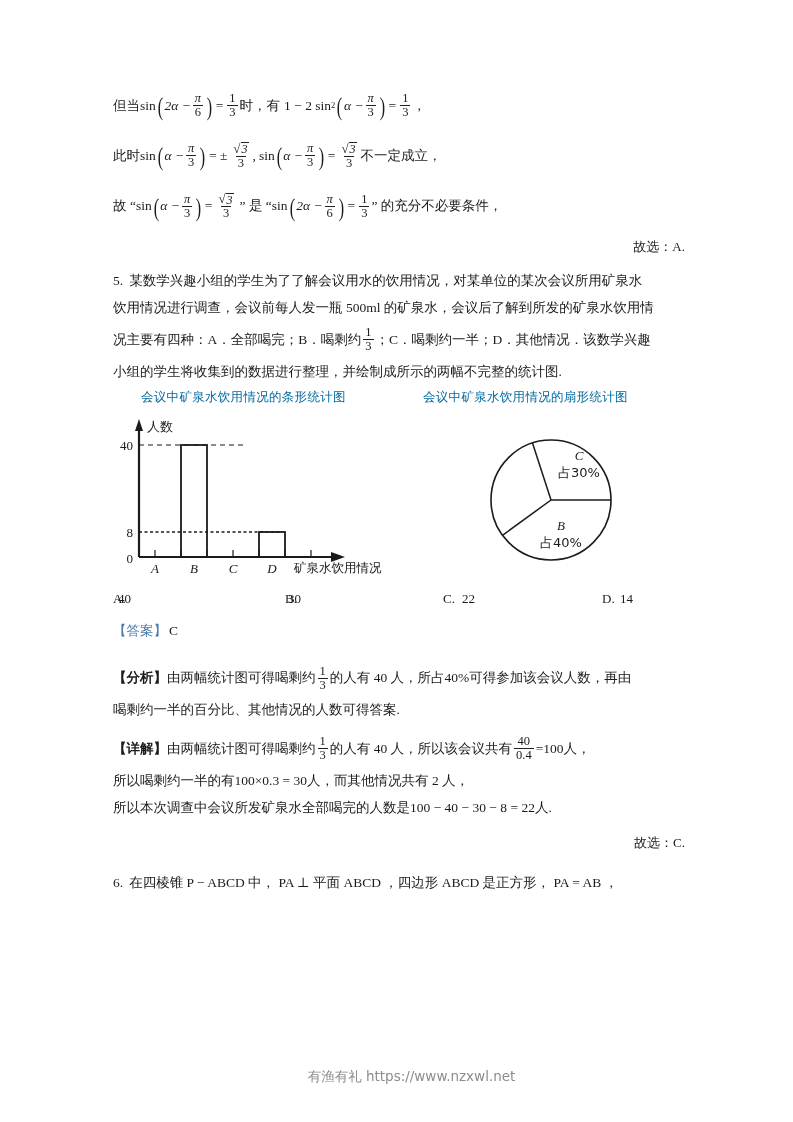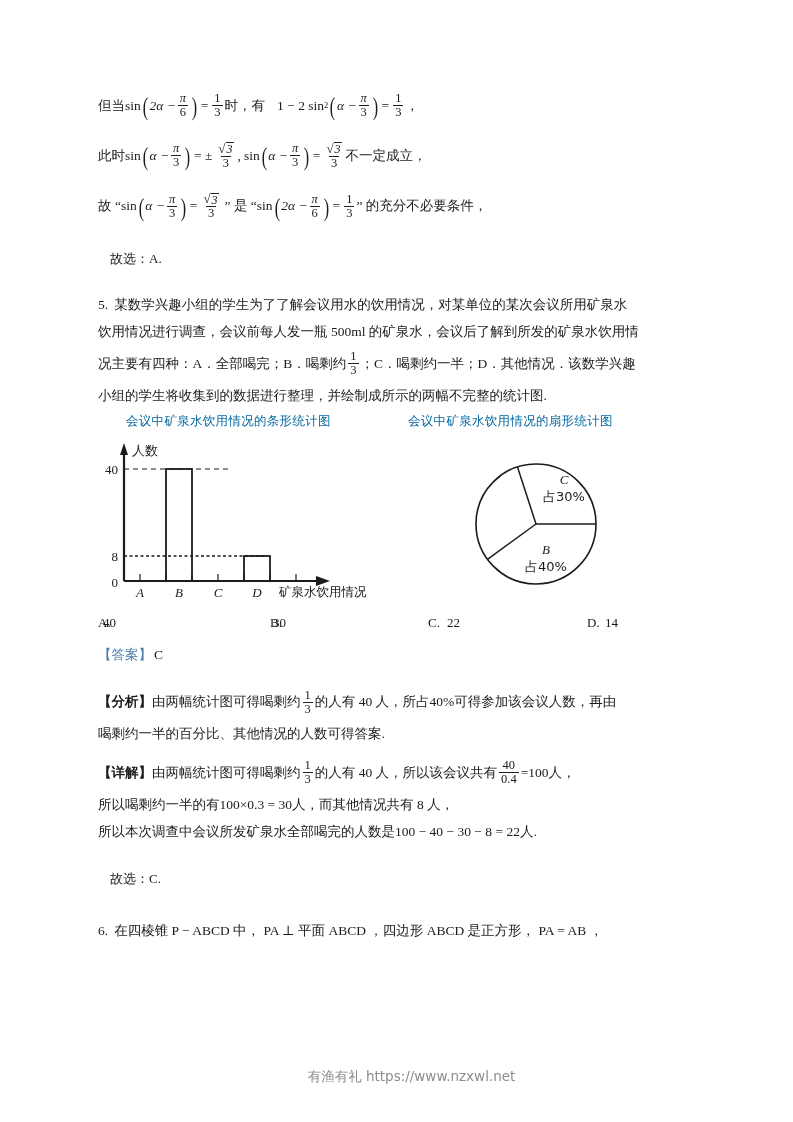--- a/index.html
+++ b/index.html
@@ -16,32 +16,33 @@
     overflow: hidden;
   }
   .page {
     position: absolute;
     left: 0; top: 0;
     width: 793px;
     height: 1122px;
   }
   .content {
     position: absolute;
-    left: 98px;
+    left: 113px;
     top: 92px;
     width: 572px;
   }
 
   
   .line {
     font-size: 13.0px;
     line-height: 1.5;
     color: #202020;
-    margin: 12px;
+    margin: 0;
     white-space: nowrap;
+    text-align: right;
   }
   .mathline {
     display: flex;
     align-items: center;
     font-size: 13.5px;
     color: #1b1b1b;
     white-space: nowrap;
   }
   .gap-sm { height: 9px; }
   .gap-md { height: 16px; }
@@ -159,21 +160,21 @@
         <span class="num it">π</span>
         <span class="den">6</span>
       </span>
       <span class="paren">)</span>
       <span class="eq">=</span>
       <span class="frac">
         <span class="num">1</span>
         <span class="den">3</span>
       </span>
       <span>时，有</span>
-      <span style="margin-left:12px">1 − 2 sin</span>
+      <span style="margin-left:4px">1 − 2 sin</span>
       <span class="sup">2</span>
       <span class="paren">(</span>
       <span class="it">α −</span>
       <span class="frac">
         <span class="num it">π</span>
         <span class="den">3</span>
       </span>
       <span class="paren">)</span>
       <span class="eq">=</span>
       <span class="frac">
@@ -416,21 +417,21 @@
       </span>
       <span>的人有 40 人，所以该会议共有</span>
       <span class="frac">
         <span class="num">40</span>
         <span class="den">0.4</span>
       </span>
       <span>=100人，</span>
     </div>
     <div class="gap-sm"></div>
     <div class="mathline">
-      <span>所以喝剩约一半的有100×0.3 = 30人，而其他情况共有 8 人，</span>
+      <span>所以喝剩约一半的有100×0.3 = 30人，而其他情况共有 2 人，</span>
     </div>
     <div class="gap-sm"></div>
     <div class="mathline">
       <span>所以本次调查中会议所发矿泉水全部喝完的人数是100 − 40 − 30 − 8 = 22人.</span>
     </div>
 
     <div class="gap-md"></div>
 
     <div class="line">故选：C.</div>
 

